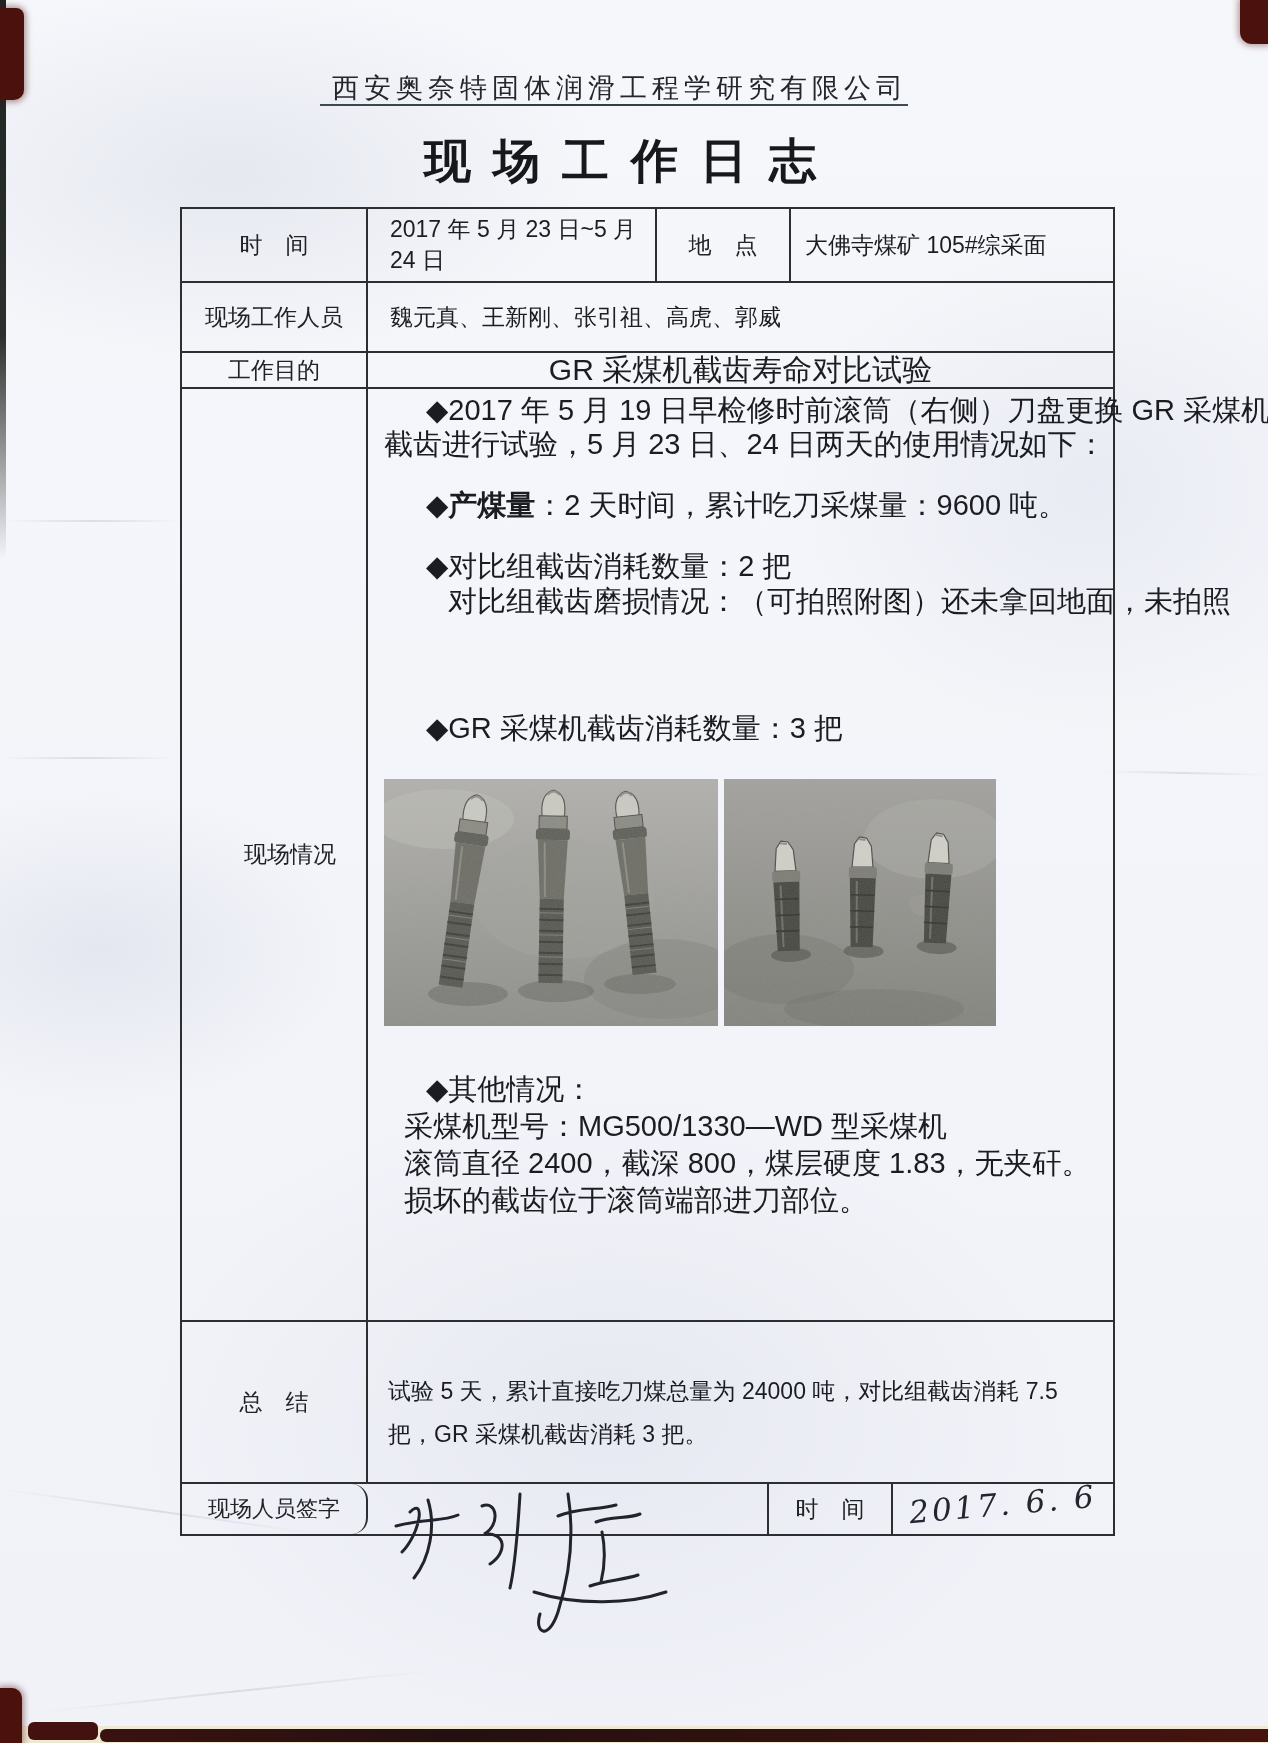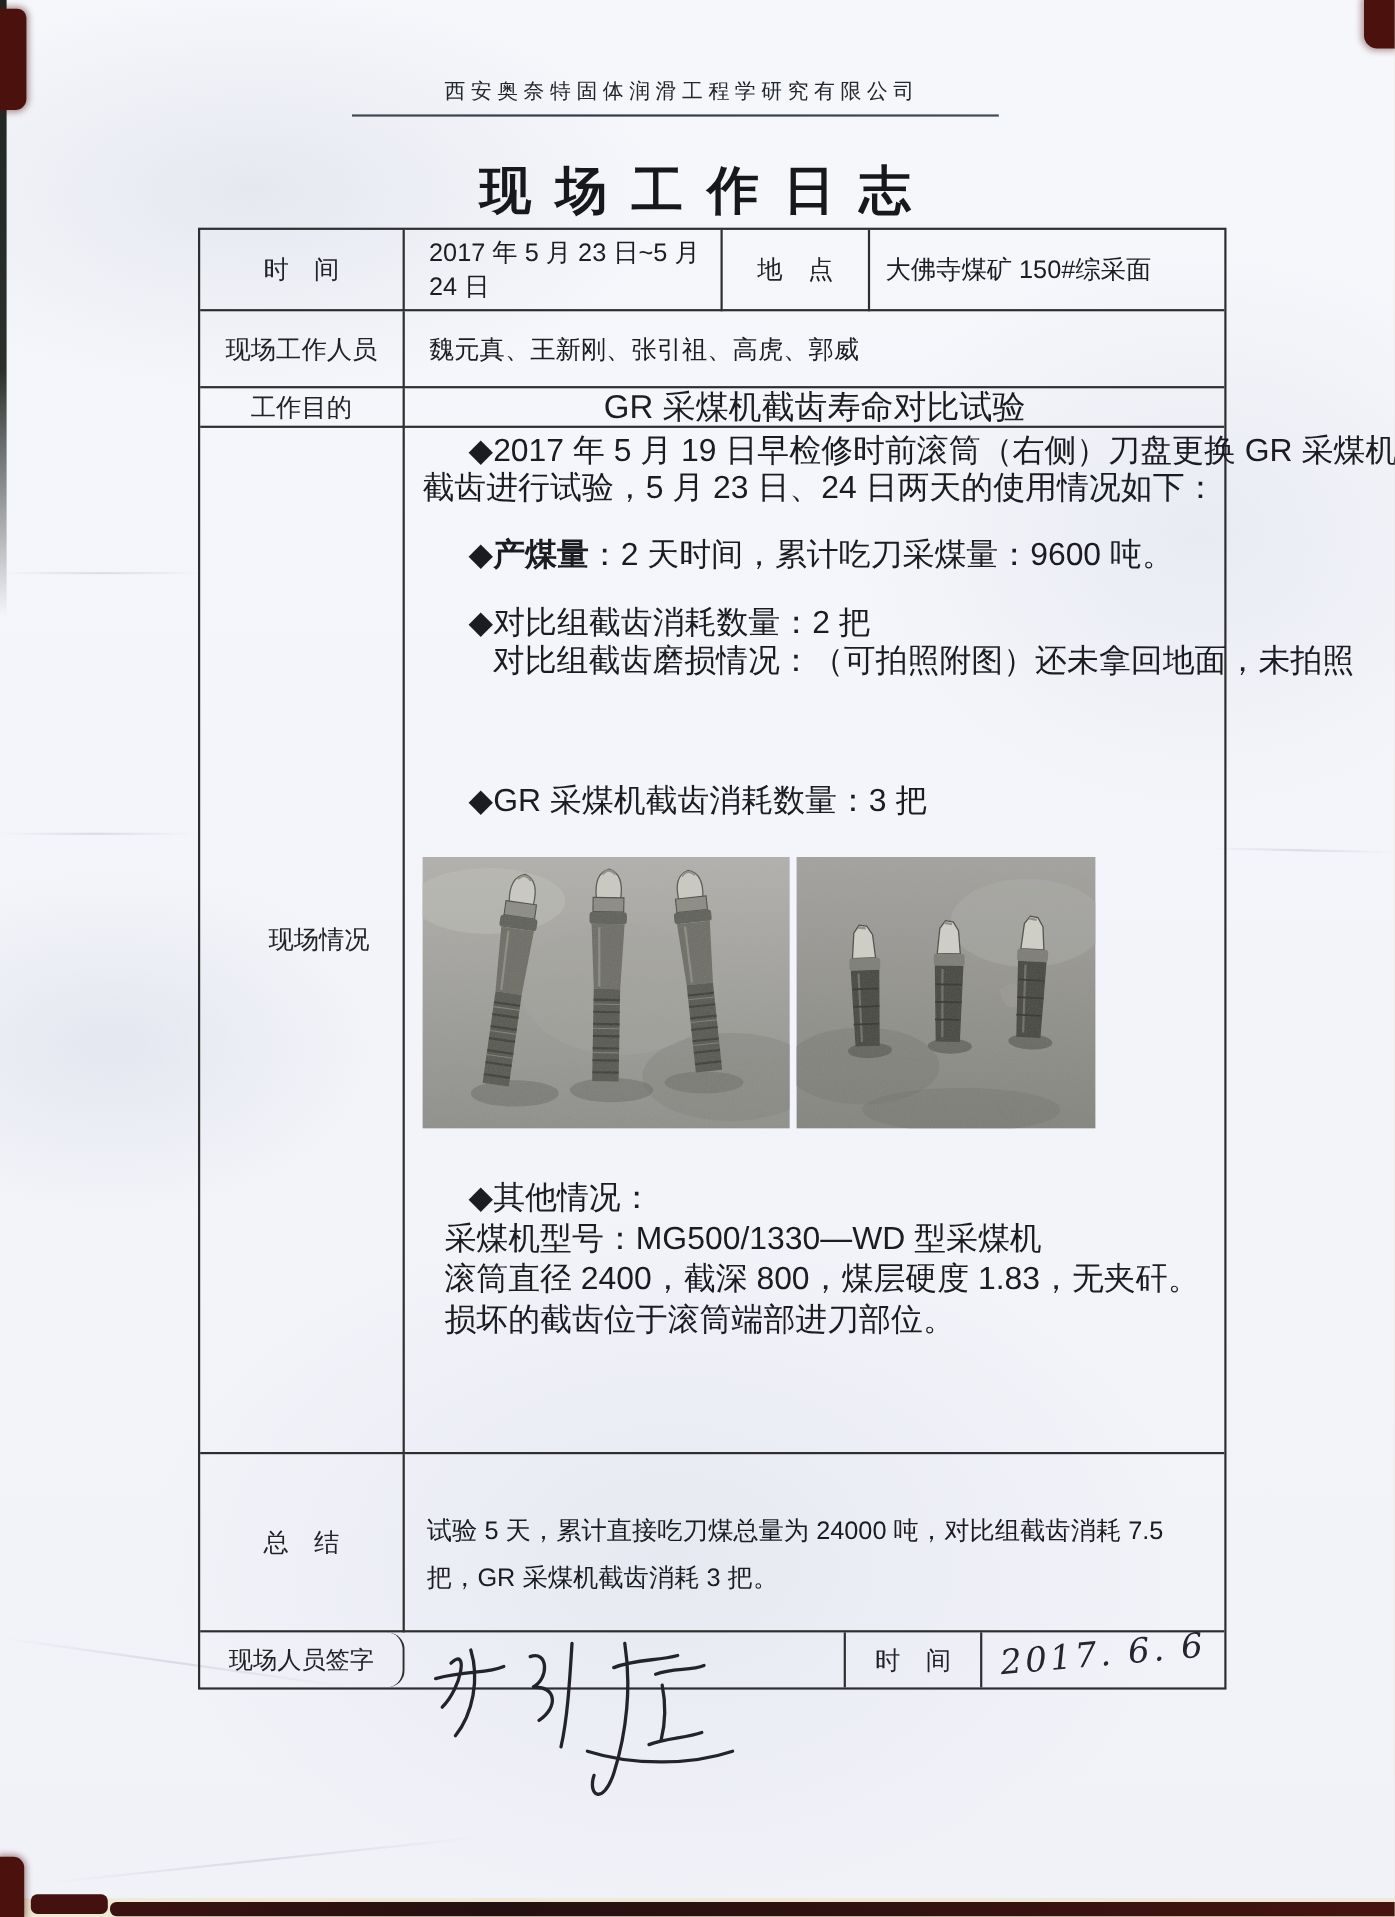--- a/index.html
+++ b/index.html
@@ -29,26 +29,26 @@
   .crease{position:absolute;height:2px;background:linear-gradient(90deg,rgba(150,158,180,0),rgba(150,158,180,.55),rgba(150,158,180,0));opacity:.5;}
   .crease.c1{left:0;top:520px;width:185px;}
   .crease.c2{left:0;top:757px;width:175px;}
   .crease.c3{left:1100px;top:772px;width:168px;transform:rotate(1.2deg);}
   .crease.c4{left:0;top:1488px;width:320px;transform:rotate(8deg);transform-origin:left;}
   .crease.c5{left:40px;top:1690px;width:400px;transform:rotate(-6deg);}
 
   
   .company{
     position:absolute;left:0;top:70px;width:1240px;text-align:center;
-    font-size:19px;letter-spacing:5px;color:#23262b;font-family:"Liberation Serif","DejaVu Serif",serif;
+    font-size:27px;letter-spacing:5px;color:#23262b;font-family:"Liberation Serif","DejaVu Serif",serif;
   }
   .company-underline{position:absolute;left:320px;top:104px;width:588px;height:2px;
     background:linear-gradient(90deg,#3d4a50,#2e3c44 40%,#3f4d52);}
   .doc-title{
-    position:absolute;left:0;top:130px;width:1240px;text-align:center;margin:12px;
+    position:absolute;left:0;top:130px;width:1240px;text-align:center;margin:0;
     font-size:47px;font-weight:bold;letter-spacing:22px;color:#17181c;text-indent:22px;
     font-family:"Liberation Sans","DejaVu Sans",sans-serif;
   }
 
   
   .wtable{position:absolute;left:180px;top:207px;width:935px;height:1329px;
     border:2px solid #2e2e30;box-sizing:border-box;}
   .cell{position:absolute;box-sizing:border-box;color:#1c1d22;}
   .bR{border-right:2px solid #2e2e30;}
   .bB{border-bottom:2px solid #2e2e30;}
@@ -86,21 +86,21 @@
 
   <div class="company">西安奥奈特固体润滑工程学研究有限公司</div>
   <div class="company-underline"></div>
   <h1 class="doc-title">现场工作日志</h1>
 
   <div class="wtable">
 
     <div class="cell lab bR bB" style="left:0;top:0;width:186px;height:74px;">时　间</div>
     <div class="cell val bR bB" style="left:186px;top:0;width:289px;height:74px;">2017 年 5 月 23 日~5 月 24 日</div>
     <div class="cell lab bR bB" style="left:475px;top:0;width:134px;height:74px;">地　点</div>
-    <div class="cell val bB" style="left:609px;top:0;width:322px;height:74px;padding-left:14px;">大佛寺煤矿 150#综采面</div>
+    <div class="cell val bB" style="left:609px;top:0;width:322px;height:74px;padding-left:14px;">大佛寺煤矿 105#综采面</div>
 
     <div class="cell lab bR bB" style="left:0;top:74px;width:186px;height:70px;">现场工作人员</div>
     <div class="cell val bB" style="left:186px;top:74px;width:745px;height:70px;">魏元真、王新刚、张引祖、高虎、郭威</div>
 
     <div class="cell lab bR bB" style="left:0;top:144px;width:186px;height:36px;">工作目的</div>
     <div class="cell val center bB" style="left:186px;top:144px;width:745px;height:36px;font-size:30px;">GR 采煤机截齿寿命对比试验</div>
 
     <div class="cell lab bR bB" style="left:0;top:180px;width:186px;height:933px;padding-left:32px;">现场情况</div>
     <div class="cell bB" style="left:186px;top:180px;width:745px;height:933px;">
 

